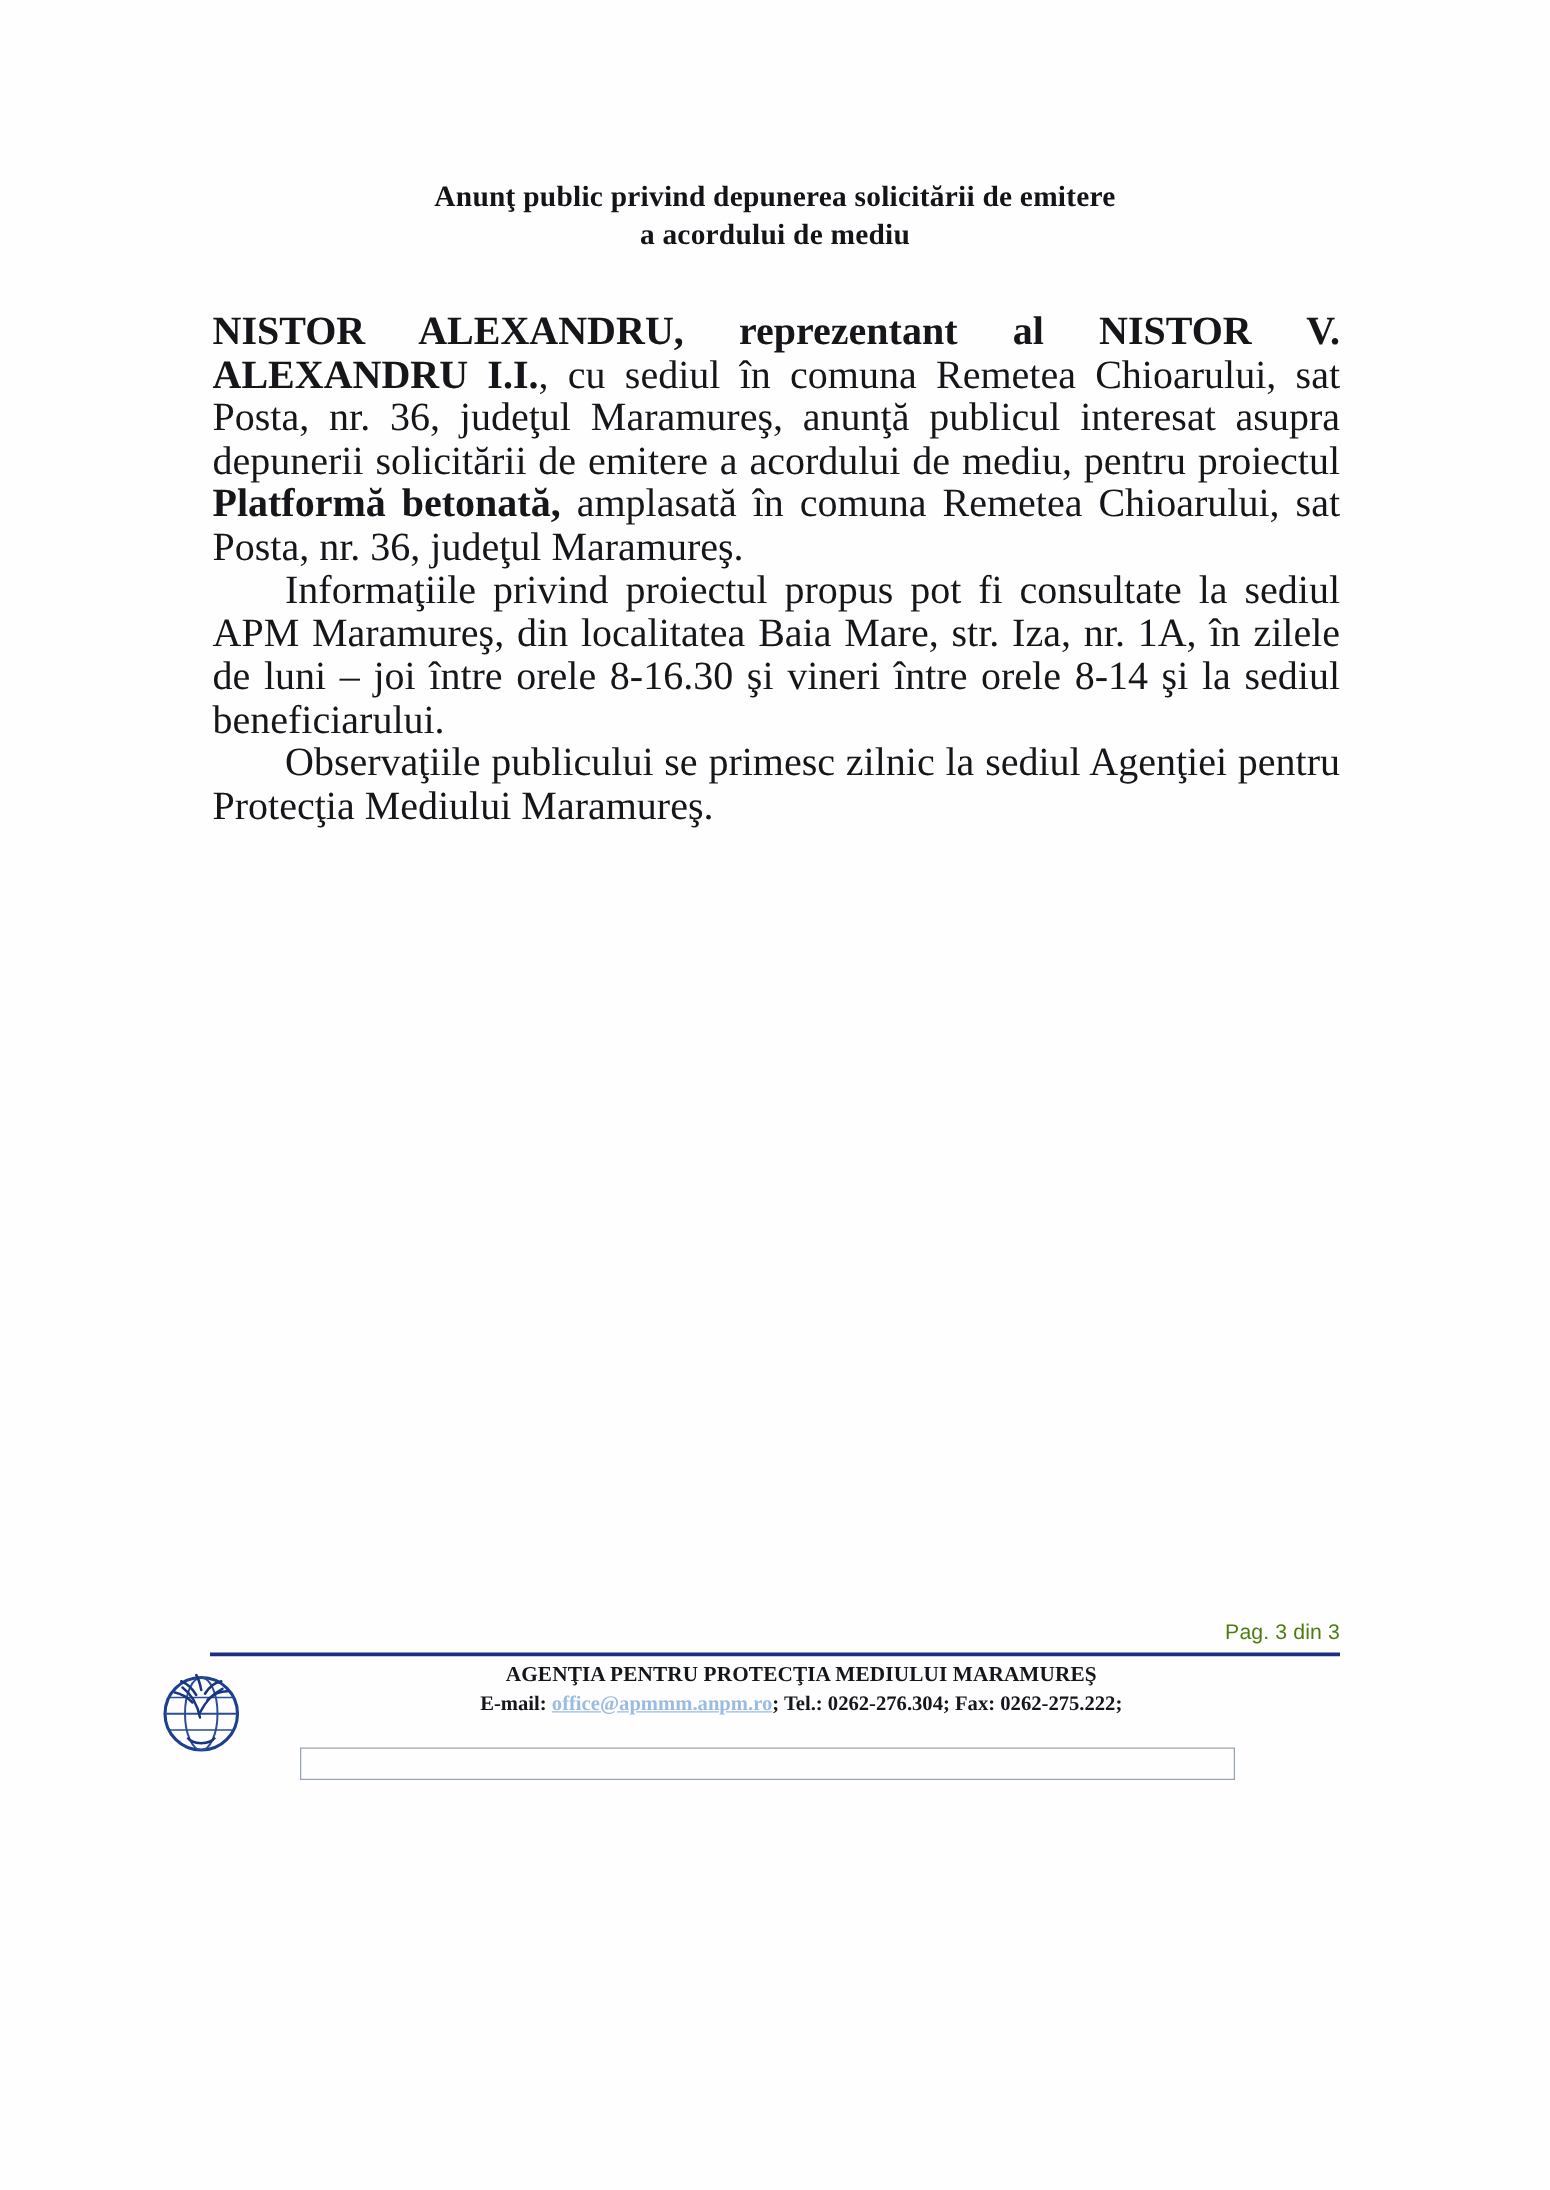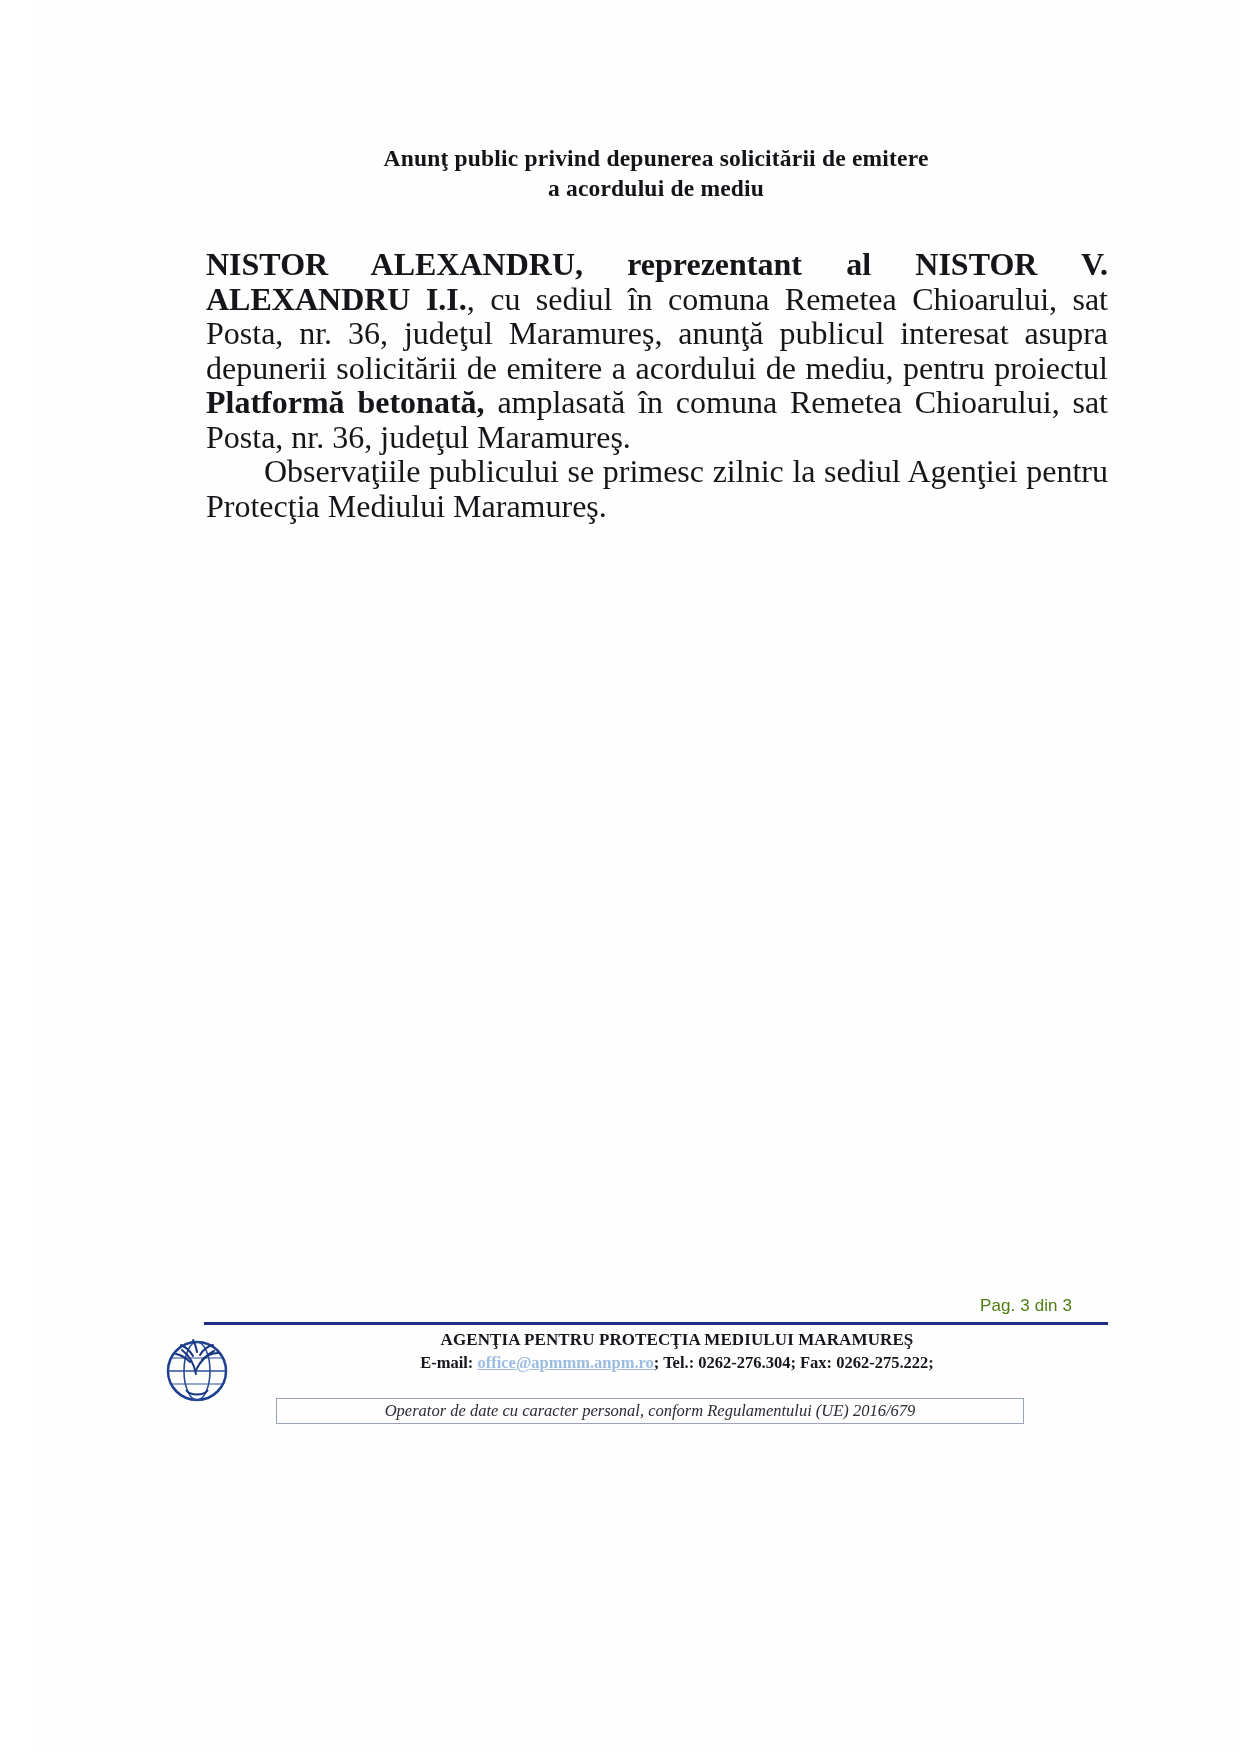--- a/index.html
+++ b/index.html
@@ -13,21 +13,20 @@
     font-family: "Liberation Serif", "DejaVu Serif", serif;
     color: #100f14;
     position: relative;
     overflow: hidden;
   }
 
   .page {
     position: absolute;
     inset: 0;
     background: #fefefe;
-    margin-left: 36px;
   }
 
   
   .doc-title {
     position: absolute;
     left: 170px;
     top: 143px;
     width: 900px;
     text-align: center;
     font-weight: bold;
@@ -142,20 +141,21 @@
 
   <div class="doc-title">
     <span>Anunţ public privind depunerea solicitării de emitere</span>
     <span class="line2">a acordului de mediu</span>
   </div>
 
   <div class="body-block">
 
     <p class="para"><b>NISTOR ALEXANDRU, reprezentant al NISTOR V. ALEXANDRU I.I.</b><span>, cu sediul în comuna Remetea Chioarului, sat Posta, nr. 36, judeţul Maramureş, anunţă publicul interesat asupra depunerii solicitării de emitere a acordului de mediu, pentru proiectul </span><b>Platformă betonată,</b><span> amplasată în comuna Remetea Chioarului, sat Posta, nr. 36, judeţul Maramureş.</span></p>
 
+    <p class="para indent">Informaţiile privind proiectul propus pot fi consultate la sediul APM Maramureş, din localitatea Baia Mare, str. Iza, nr. 1A, în zilele de luni – joi între orele 8-16.30 şi vineri între orele 8-14 şi la sediul beneficiarului.</p>
 
     <p class="para indent">Observaţiile publicului se primesc zilnic la sediul Agenţiei pentru Protecţia Mediului Maramureş.</p>
 
   </div>
 
   <div class="page-number">Pag. 3 din 3</div>
 
   <div class="footer-rule"></div>
 
   <div class="footer-logo">
@@ -176,15 +176,14 @@
       <path d="M30 60 C34 66 48 66 52 60" stroke="#18357f" stroke-width="2" fill="none"></path>
     </svg>
   </div>
 
   <div class="footer-text">
     <div class="footer-org">AGENŢIA PENTRU PROTECŢIA MEDIULUI MARAMUREŞ</div>
     <div class="footer-contact"><span>E-mail:</span> <span class="footer-email">office@apmmm.anpm.ro</span><span>; Tel.: 0262-276.304; Fax: 0262-275.222;</span></div>
   </div>
 
   <div class="footer-note-box"></div>
-  <div class="footer-note">Operator de date cu caracter personal, conform Regulamentului (UE) 2016/679</div>
 
 </div>
 
 </body></html>

